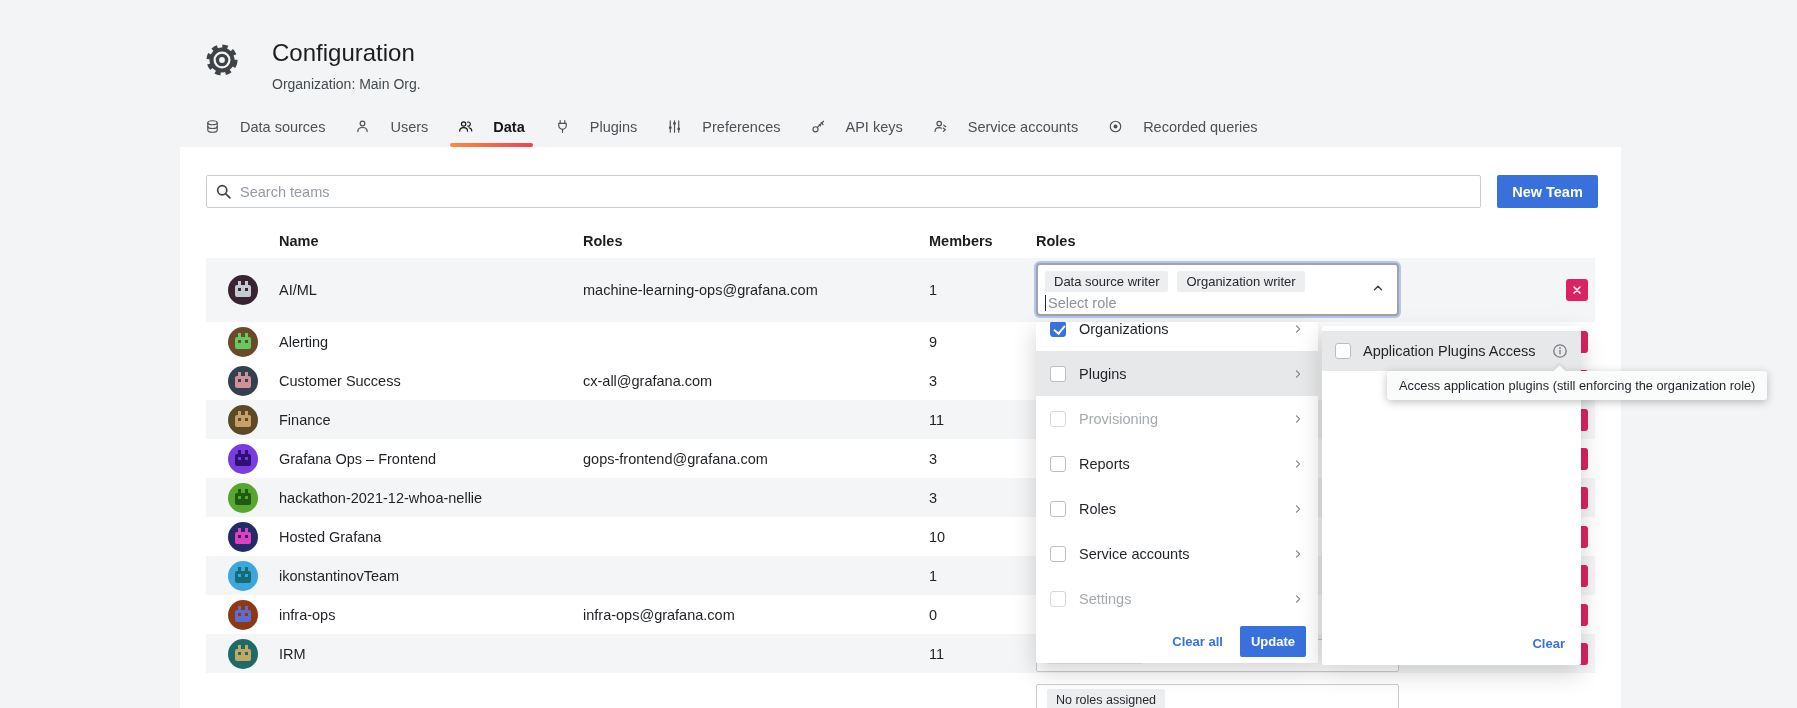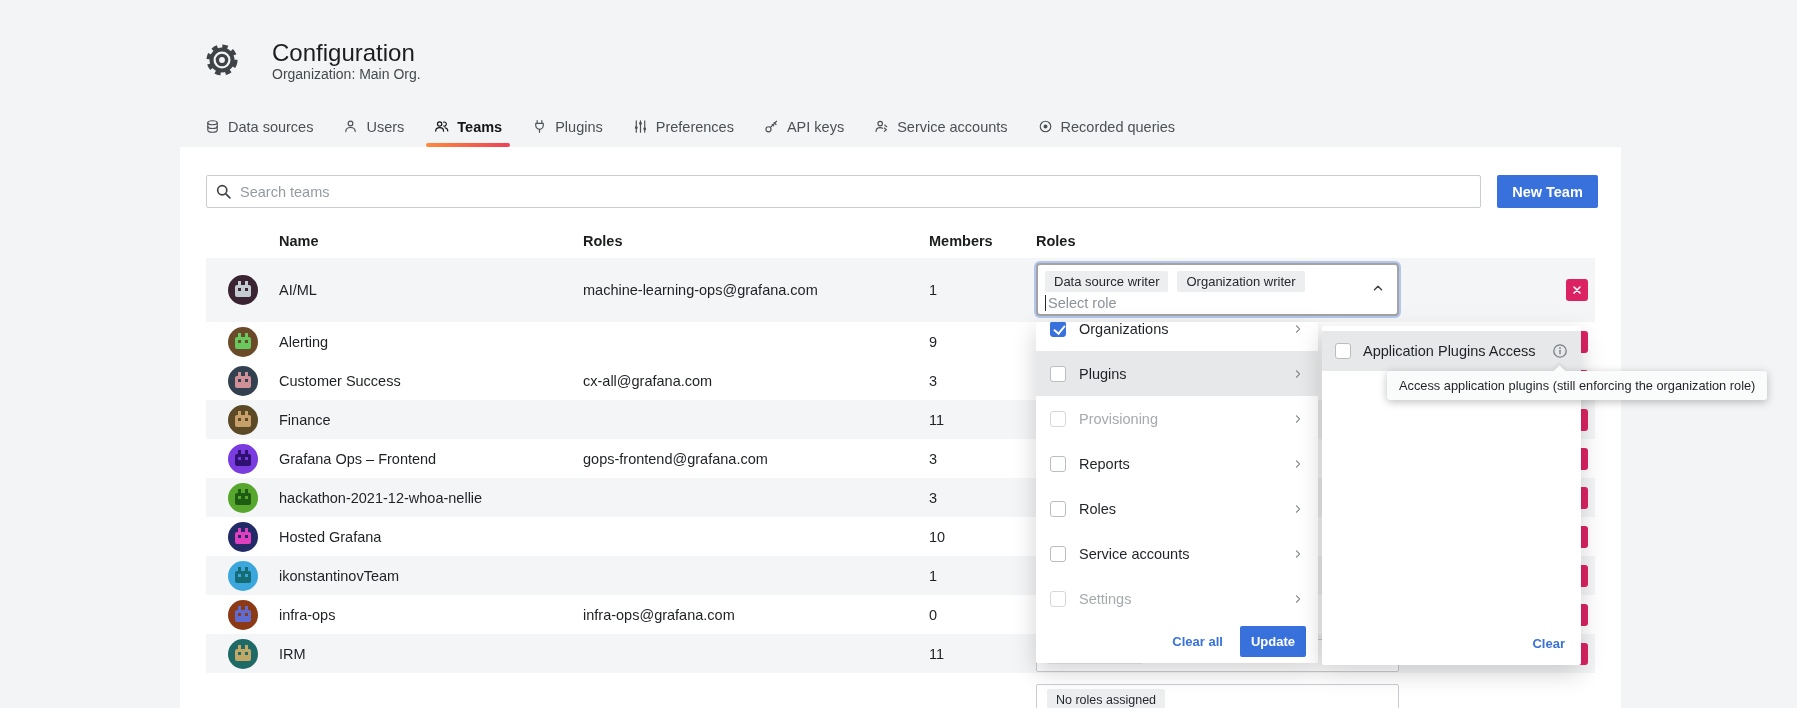--- a/index.html
+++ b/index.html
@@ -12,25 +12,25 @@
     --border:#C9CDD1;
   }
   *{box-sizing:border-box;margin:0;padding:0}
   body{font-family:"Liberation Sans",sans-serif;background:#F3F4F5}
   .page{position:relative;width:1797px;height:708px;background:#F3F4F5;overflow:hidden;color:var(--text)}
 
   
   .hdr{position:absolute;left:202px;top:40px;display:flex;gap:30px;align-items:flex-start}
   .gear{width:40px;height:40px;color:#3F4347;flex:none}
   .hdr h1{font-size:24px;font-weight:500;color:#1B1D1F;line-height:1.1}
-  .hdr .sub{font-size:14px;color:#44494D;margin-top:0}
+  .hdr .sub{font-size:14px;color:#44494D;margin-top:10px}
 
   
   .tabs{position:absolute;left:190px;top:106px;display:flex;height:41px}
-  .tab{display:flex;align-items:center;gap:8px;padding:0 15px;font-size:14.5px;color:#4C5156;position:relative;cursor:pointer}
+  .tab{display:flex;align-items:center;gap:20px;padding:0 15px;font-size:14.5px;color:#4C5156;position:relative;cursor:pointer}
   .tab svg{width:15px;height:15px}
   .tab.active{color:#131517;font-weight:700}
   .tab.active::after{content:"";position:absolute;left:7px;right:7px;bottom:0;height:4px;border-radius:2px;
     background:linear-gradient(90deg,var(--tab-g1,#FF8A3C),var(--tab-g2,#EF4056))}
 
   
   .panel{position:absolute;left:180px;top:147px;width:1441px;height:561px;background:#fff}
 
   .toolbar{position:absolute;left:26px;top:28px;display:flex}
   .search{position:relative;width:1275px;height:33px}
@@ -152,21 +152,21 @@
       </div>
       <div class="tab active">
         <span style="display: inline-flex;">
           <svg viewBox="0 0 16 16" fill="none" stroke="currentColor" stroke-width="1.25" stroke-linecap="round" stroke-linejoin="round">
             <circle cx="6" cy="5.3" r="2.3"></circle>
             <path d="M1.8 13c0-2.5 1.9-3.8 4.2-3.8S10.2 10.5 10.2 13"></path>
             <path d="M10.3 3.3a2.2 2.2 0 110 4.2"></path>
             <path d="M11.8 9.3c1.8.4 2.9 1.7 2.9 3.5"></path>
           </svg>
         </span>
-        <span>Teams</span>
+        <span>Data</span>
       </div>
       <div class="tab">
         <span style="display: inline-flex;">
           <svg viewBox="0 0 16 16" fill="none" stroke="currentColor" stroke-width="1.25" stroke-linecap="round" stroke-linejoin="round">
             <path d="M5.5 1.6v3M10.5 1.6v3"></path>
             <path d="M4 4.6h8v2.3a4 4 0 01-8 0z"></path>
             <path d="M8 11v3.2"></path>
           </svg>
         </span>
         <span>Plugins</span>

